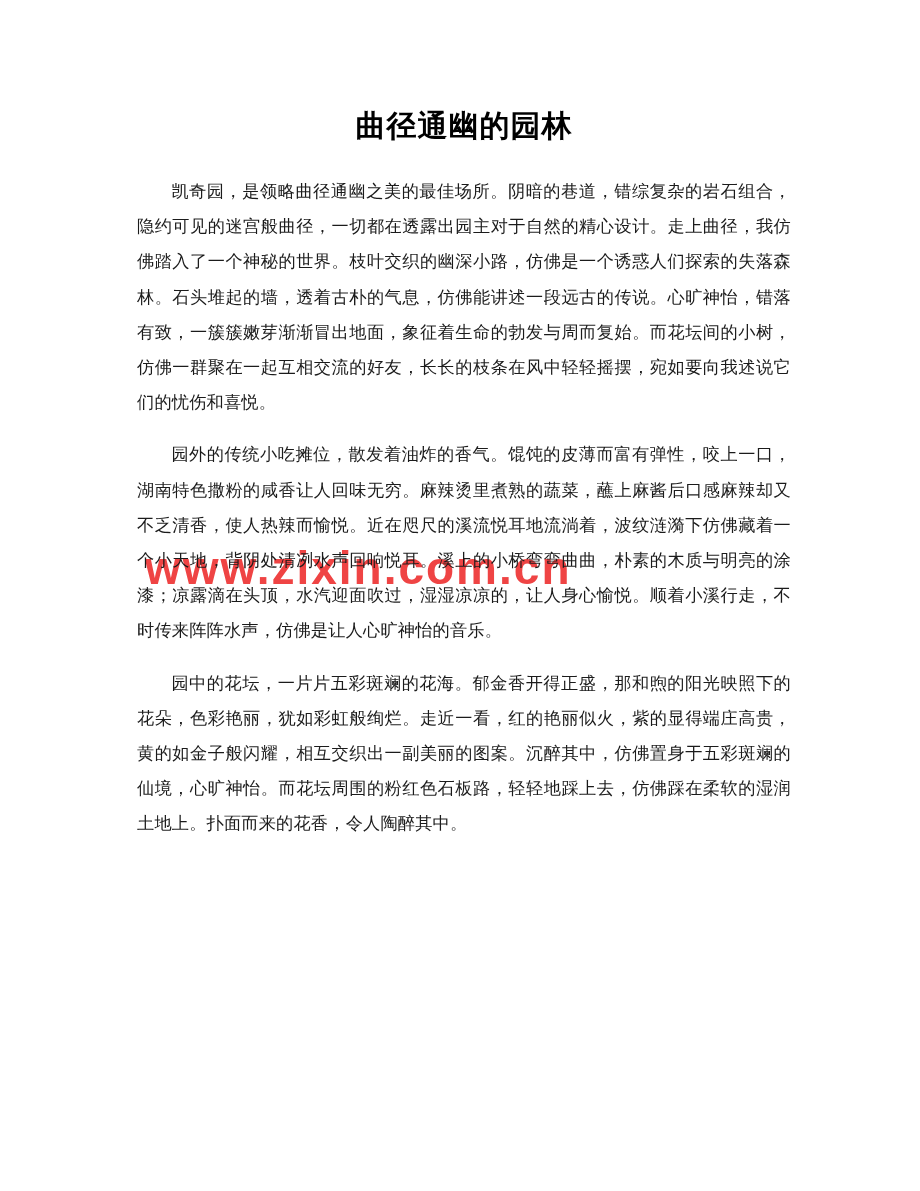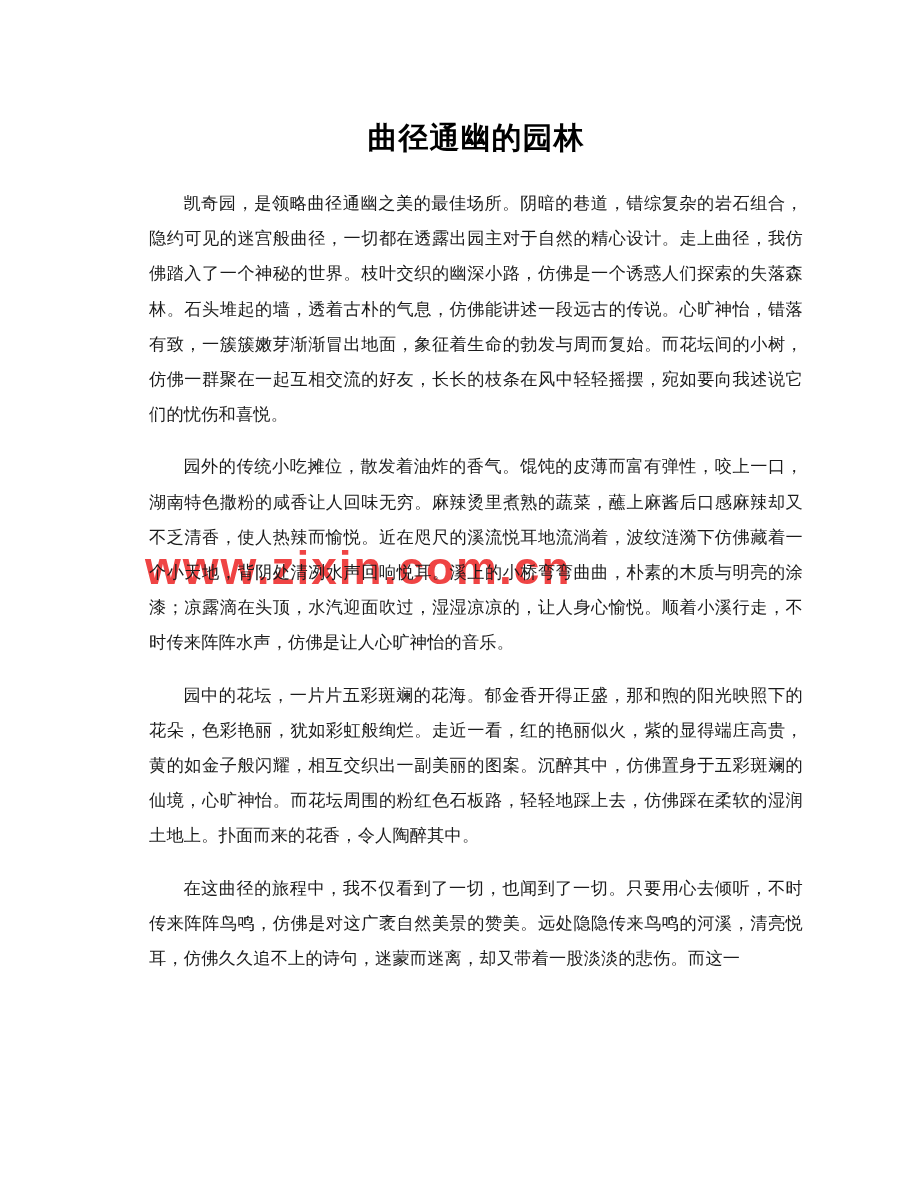--- a/index.html
+++ b/index.html
@@ -12,23 +12,22 @@
     width: 920px;
     height: 1191px;
     background: #ffffff;
     overflow: hidden;
     box-sizing: border-box;
     font-family: "Liberation Serif", "DejaVu Serif", serif;
   }
   .content {
     position: absolute;
     left: 137px;
-    top: 12px;
+    top: 0;
     width: 654px;
-    margin-left: 12px;
   }
   .doc-title {
     margin: 0;
     padding: 0;
     text-align: center;
     font-family: "Liberation Sans", "DejaVu Sans", sans-serif;
     font-weight: bold;
     font-size: 30px;
     line-height: 1.2;
     color: #000000;
@@ -79,18 +78,17 @@
   <div class="watermark">www.zixin.com.cn</div>
 
   <div class="content">
 
     <h1 class="doc-title">曲径通幽的园林</h1>
 
     <div class="body-block">
       <p class="para">凯奇园，是领略曲径通幽之美的最佳场所。阴暗的巷道，错综复杂的岩石组合，隐约可见的迷宫般曲径，一切都在透露出园主对于自然的精心设计。走上曲径，我仿佛踏入了一个神秘的世界。枝叶交织的幽深小路，仿佛是一个诱惑人们探索的失落森林。石头堆起的墙，透着古朴的气息，仿佛能讲述一段远古的传说。心旷神怡，错落有致，一簇簇嫩芽渐渐冒出地面，象征着生命的勃发与周而复始。而花坛间的小树，仿佛一群聚在一起互相交流的好友，长长的枝条在风中轻轻摇摆，宛如要向我述说它们的忧伤和喜悦。</p>
       <p class="para">园外的传统小吃摊位，散发着油炸的香气。馄饨的皮薄而富有弹性，咬上一口，湖南特色撒粉的咸香让人回味无穷。麻辣烫里煮熟的蔬菜，蘸上麻酱后口感麻辣却又不乏清香，使人热辣而愉悦。近在咫尺的溪流悦耳地流淌着，波纹涟漪下仿佛藏着一个小天地，背阴处清冽水声回响悦耳。溪上的小桥弯弯曲曲，朴素的木质与明亮的涂漆；凉露滴在头顶，水汽迎面吹过，湿湿凉凉的，让人身心愉悦。顺着小溪行走，不时传来阵阵水声，仿佛是让人心旷神怡的音乐。</p>
       <p class="para">园中的花坛，一片片五彩斑斓的花海。郁金香开得正盛，那和煦的阳光映照下的花朵，色彩艳丽，犹如彩虹般绚烂。走近一看，红的艳丽似火，紫的显得端庄高贵，黄的如金子般闪耀，相互交织出一副美丽的图案。沉醉其中，仿佛置身于五彩斑斓的仙境，心旷神怡。而花坛周围的粉红色石板路，轻轻地踩上去，仿佛踩在柔软的湿润土地上。扑面而来的花香，令人陶醉其中。</p>
-      <p class="para">在这曲径的旅程中，我不仅看到了一切，也闻到了一切。只要用心去倾听，不时传来阵阵鸟鸣，仿佛是对这广袤自然美景的赞美。远处隐隐传来鸟鸣的河溪，清亮悦耳，仿佛久久追不上的诗句，迷蒙而迷离，却又带着一股淡淡的悲伤。而这一</p>
     </div>
 
   </div>
 
 </div>
 
 </body></html>

